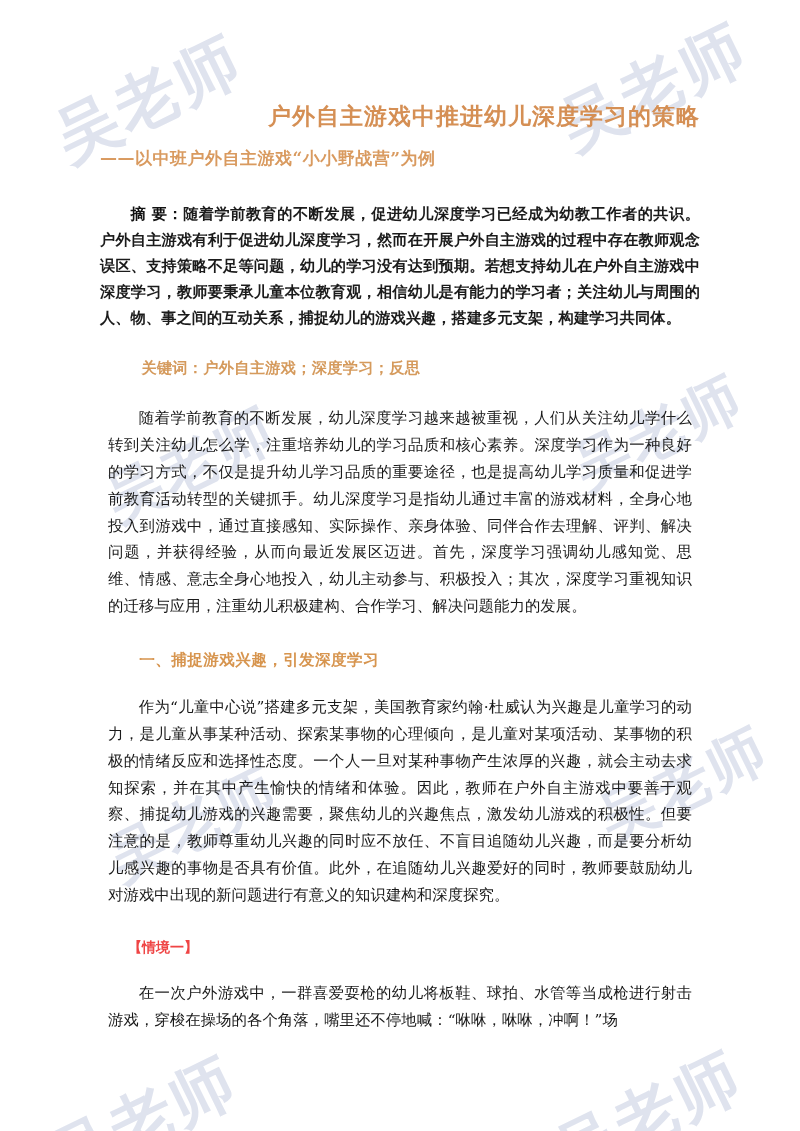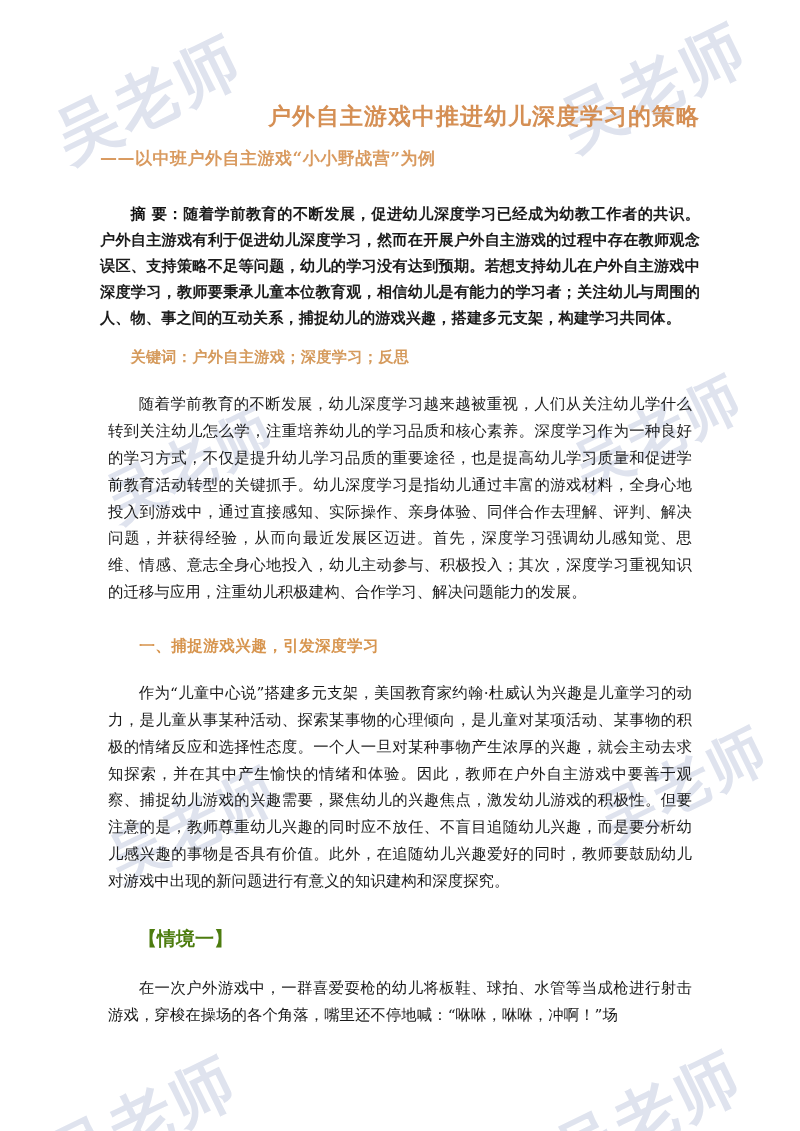--- a/index.html
+++ b/index.html
@@ -85,21 +85,21 @@
     text-indent: 2em;
     font-weight: 600;
     letter-spacing: 0.1px;
   }
   .abstract-label {
     font-weight: 700;
     color: #111111;
   }
 
   .keywords {
-    margin: 0;
+    margin: 11px;
     padding-top: 13px;
     font-size: 15.2px;
     line-height: 1.7;
     color: #d59a5c;
     font-weight: 700;
     text-indent: 2em;
     letter-spacing: 0.3px;
   }
 
   .body-p {
@@ -121,23 +121,23 @@
     line-height: 1.7;
     color: #d7954f;
     font-weight: 700;
     text-indent: 2em;
     letter-spacing: 0.4px;
   }
 
   .scene-label {
     margin: 0;
     padding-top: 19px;
-    font-size: 19px;
+    font-size: 14px;
     line-height: 1.7;
-    color: #4d7c0f;
+    color: #ef4444;
     font-weight: 700;
     text-indent: 2em;
   }
   .clip-bottom {
     overflow: hidden;
   }
 </style>
 </head>
 <body>
 

